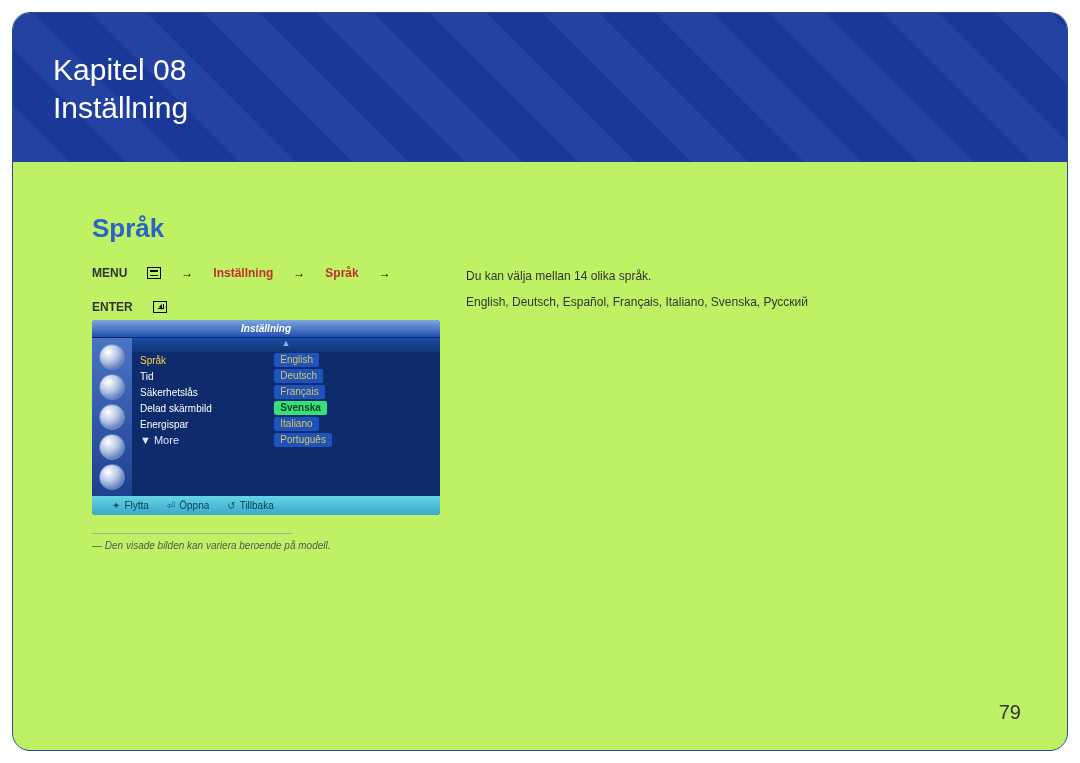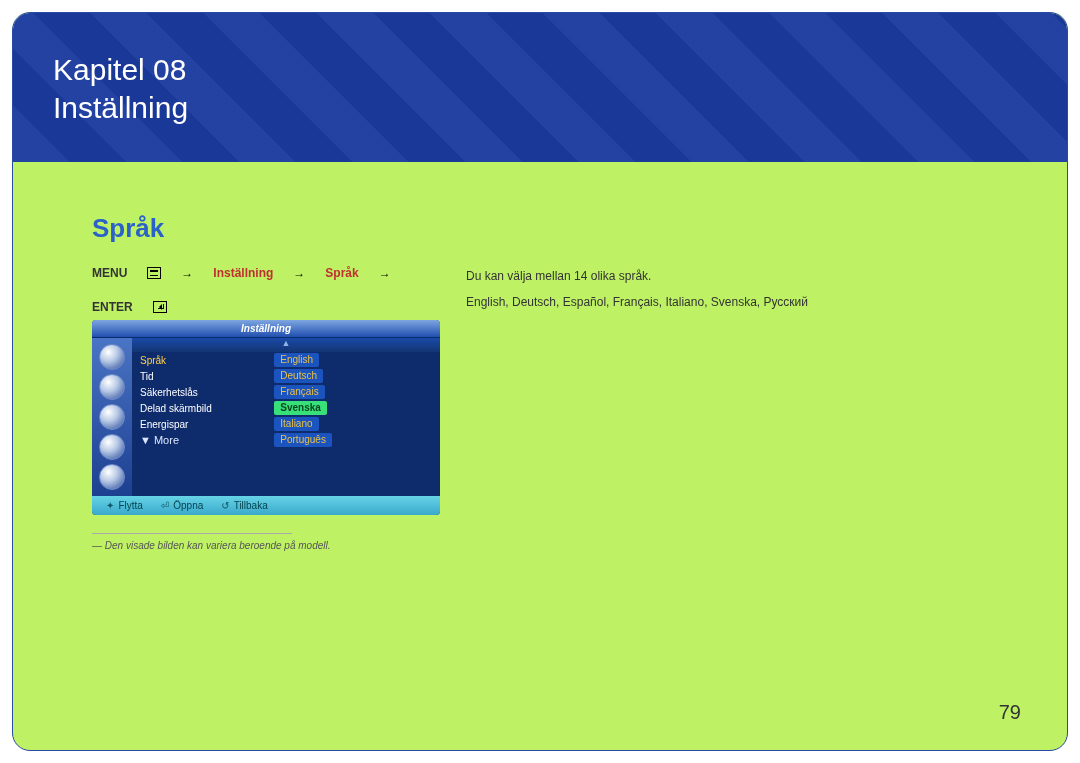--- a/index.html
+++ b/index.html
@@ -137,21 +137,21 @@
   .mv-chip {
     background:#1b54be;
     padding:0 6px; border-radius:2px; display:inline-block;
     color:#e8c14a; font-size:10px; line-height:14px;
     text-align:center;
   }
   .mv-chip.sel { background:#38e07a; color:#05471f; font-weight:700; }
   .osd-row.more .ml { color:#dce7ff; font-size:11px;}
   .osd-footer {
     background: linear-gradient(#66d3e6,#3aa9cc);
-    display:flex; gap:18px; padding:4px 14px;
+    display:flex; gap:18px; padding:4px 20px;
     font-size:10px; color:#04444f;
   }
   .osd-footer span i { font-style:normal; margin-right:4px; opacity:0.85;}
 
   .footer-rule {
     border: none; border-top: 1px solid #aaa; width: 200px; margin: 18px 0 6px 0;
   }
   .footnote {
     font-size: 10px; color:#555;font-style:italic;
   }

